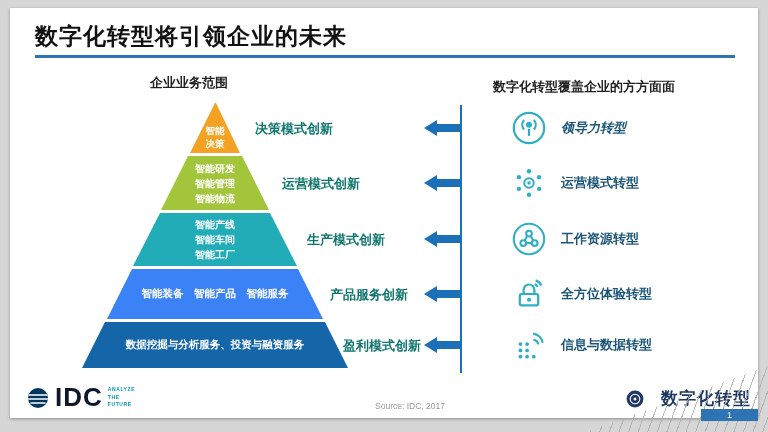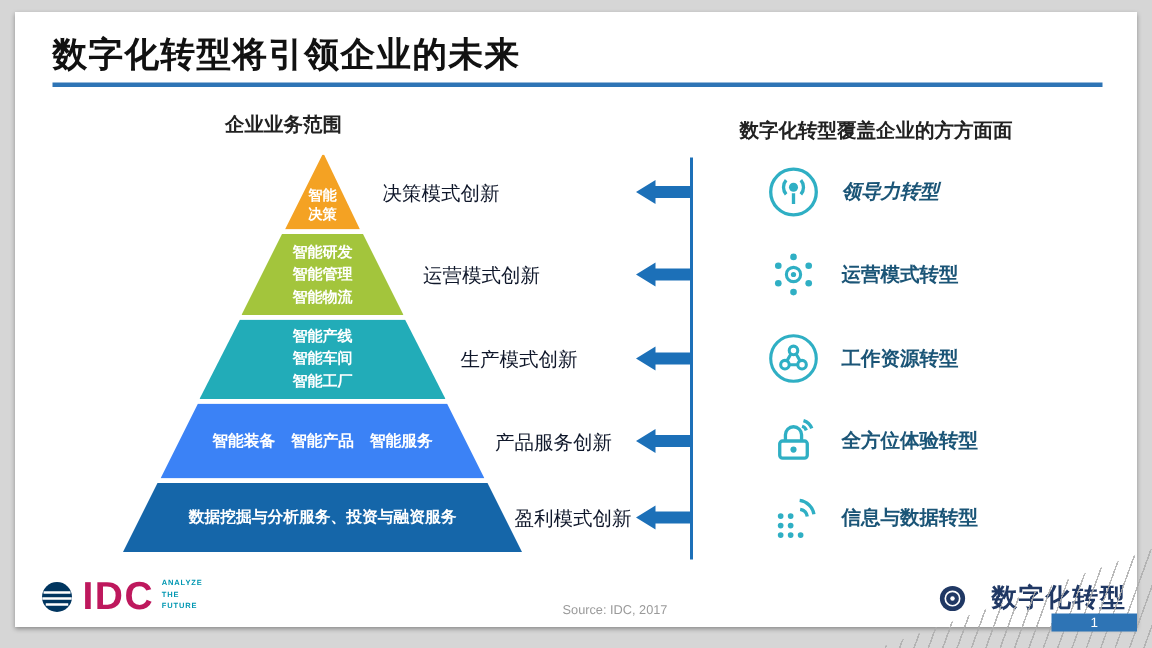--- a/index.html
+++ b/index.html
@@ -24,41 +24,41 @@
         justify-content:flex-end; padding-bottom:3px; font-size:9.5px; line-height:1.3; }
   .t1 { top:53px; height:54px; clip-path:polygon(128px 0,182px 0,209px 100%,101px 100%);
         font-size:10px; line-height:1.5; }
   .t2 { top:110px; height:53px; clip-path:polygon(100px 0,210px 0,237px 100%,73px 100%);
         font-size:10px; line-height:1.5; }
   .t3 { top:166px; height:50px; clip-path:polygon(72px 0,238px 0,263px 100%,47px 100%);
         font-size:10.5px; }
   .t4 { top:219px; height:46px; clip-path:polygon(45px 0,265px 0,288px 100%,22px 100%);
         font-size:10.5px; }
 
-  .tl { position:absolute; font-size:13px; font-weight:400; color:#0f172a; white-space:nowrap; }
+  .tl { position:absolute; font-size:13px; font-weight:700; color:#0f766e; white-space:nowrap; }
   .tl0 { left:245px; top:112px; } .tl1 { left:272px; top:167px; } .tl2 { left:297px; top:223px; }
   .tl3 { left:320px; top:278px; } .tl4 { left:333px; top:329px; }
 
   .vline { position:absolute; left:450px; top:97px; width:2px; height:268px; background:#1C70B8; }
 
   .arrow { position:absolute; width:37px; height:16px; }
   .a0 { left:414px; top:112px; } .a1 { left:414px; top:167px; } .a2 { left:414px; top:223px; }
   .a3 { left:414px; top:278px; } .a4 { left:414px; top:329px; }
   .abar { position:absolute; right:0; top:4px; width:25px; height:8px; background:#1C70B8; }
   .ahead { position:absolute; left:0; top:0; width:0; height:0; border-top:8px solid transparent;
            border-bottom:8px solid transparent; border-right:13px solid #1C70B8; }
 
   .trow { position:absolute; left:500px; height:40px; display:flex; align-items:center; gap:13px; }
   .r0 { top:100px;font-style:italic; } .r1 { top:155px; } .r2 { top:211px;gap:13px; } .r3 { top:266px; } .r4 { top:317px; }
   .ticon { width:38px; height:38px; display:inline-flex; }
   .tlabel { font-size:13px; font-weight:600; color:#1B5577; white-space:nowrap; }
 
   
   .idc { position:absolute; left:16px; top:374px; display:flex; align-items:center; gap:5px; }
-  .idc-text { font-size:26px; font-weight:800; color:#be185d; letter-spacing:1px; }
+  .idc-text { font-size:26px; font-weight:800; color:#0f172a; letter-spacing:1px; }
   .idc-tag { display:flex; flex-direction:column; font-size:5px; letter-spacing:.6px;
              color:#0097B2; font-weight:700; line-height:1.5; }
   .source { position:absolute; left:310px; top:393px; width:180px; text-align:center;
             font-size:8.5px; color:#9a9a9a; }
   .badge { position:absolute; left:616px; top:379px; display:flex; align-items:center; gap:17px; }
   .badge-text { font-size:17px; font-weight:800; color:#203864; letter-spacing:1px; }
 
   .stripes { position:absolute; left:586px; top:366px; width:182px; height:66px;
              background:repeating-linear-gradient(110deg, transparent 0 8px, #adadad 8px 9px);
              clip-path:polygon(100% 0,100% 100%,0 100%); opacity:.85; }

